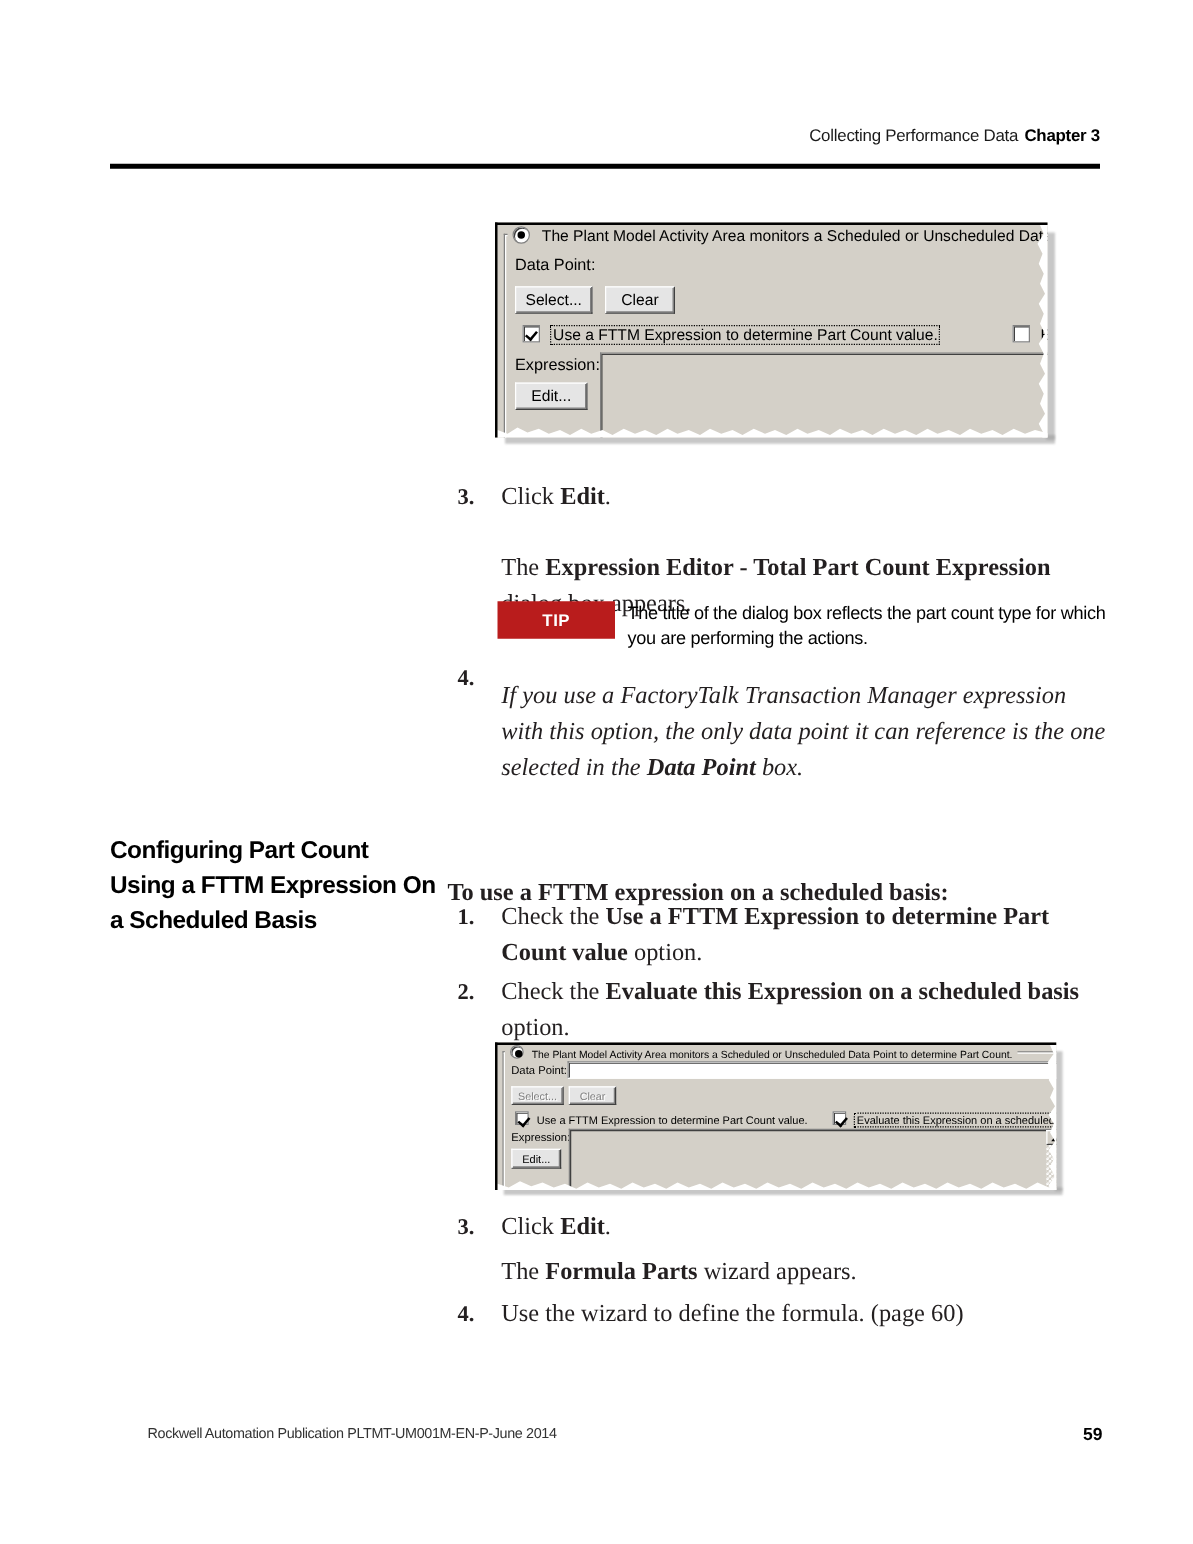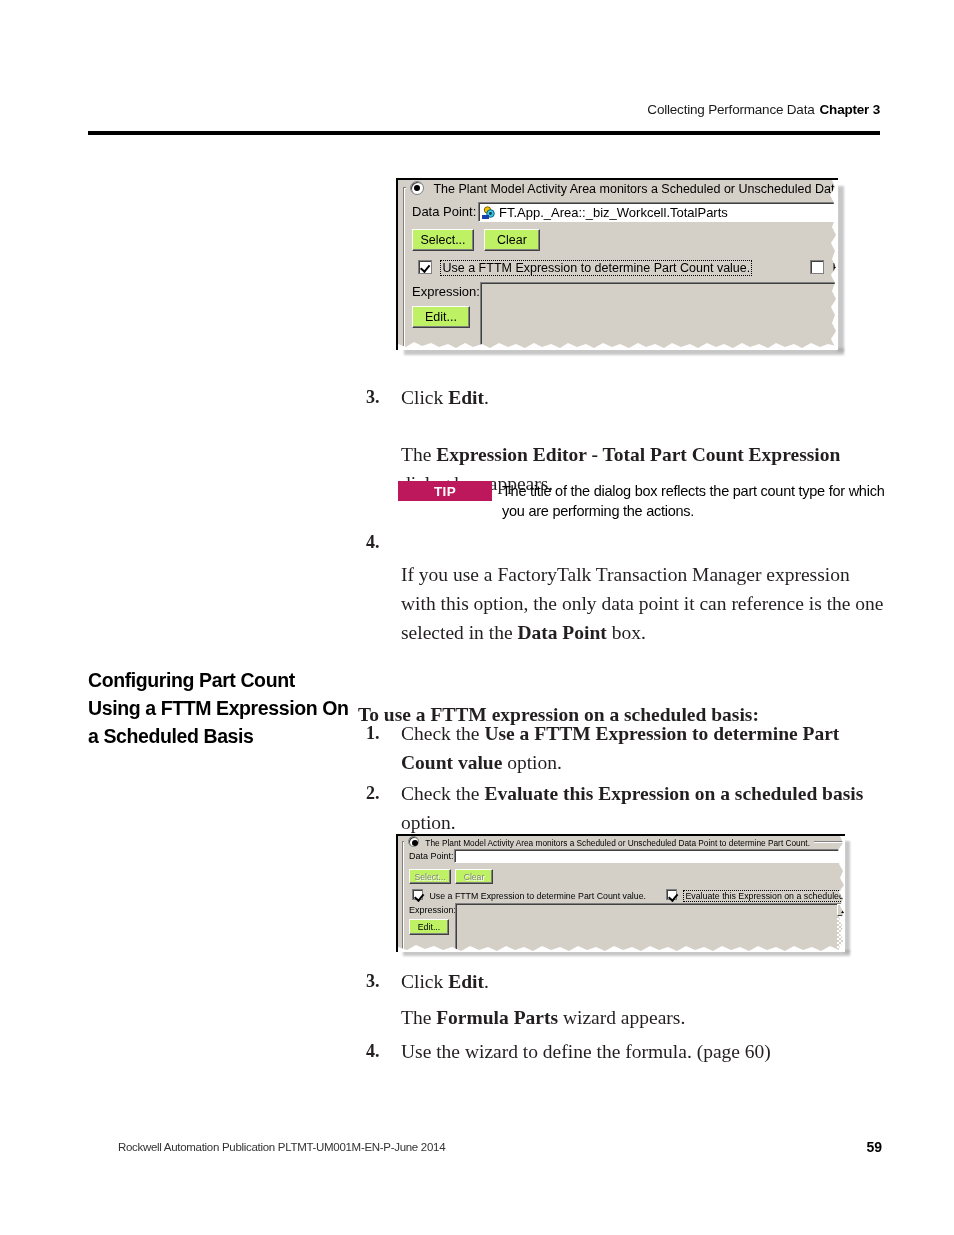--- a/index.html
+++ b/index.html
@@ -83,22 +83,22 @@
   .tip-row {
     position: absolute;
     left: 398px;
     top: 481px;
     width: 490px;
     display: flex;
     align-items: flex-start;
   }
   .tip-badge {
     width: 94px;
-    height: 20px;
-    background: #be185d;
+    height: 30px;
+    background: #b91c1c;
     color: #ffffff;
     font-family: "Liberation Sans", sans-serif;
     font-size: 13.5px;
     font-weight: bold;
     letter-spacing: 0.4px;
     display: flex;
     align-items: center;
     justify-content: center;
     flex: 0 0 auto;
   }
@@ -204,21 +204,21 @@
     position: absolute;
     left: 2px; top: 5px;
     width: 4px; height: 7px;
     border: solid #000;
     border-width: 0 2px 2px 0;
     transform: rotate(40deg) translate(-1px,-3px);
   }
 
   .winbtn {
     position: absolute;
-    background: #bef264;
+    background: #e5e5e5;
     border: 1px solid #ffffff;
     border-right-color: #404040;
     border-bottom-color: #404040;
     box-shadow: inset -1px -1px 0 #808080;
     box-sizing: border-box;
     display: flex;
     align-items: center;
     justify-content: center;
     white-space: nowrap;
   }
@@ -327,31 +327,20 @@
       <div class="groupbox-inner" style="left:0;top:0;right:0;bottom:0;"></div>
     </div>
 
     <div class="gb-legend" style="left:8px; top:1px; height:17px; line-height:17px; font-size:12.5px;">
       <span class="radio on"></span>
       <span style="margin-left:6px;">The Plant Model Activity Area monitors a Scheduled or Unscheduled Data P</span>
     </div>
 
     <div style="position:absolute; left:14px; top:24px; font-size:13px;">Data Point:</div>
 
-    <div class="textfield" style="left:80px; top:22px; width:372px; height:20px; padding-left:2px; font-size:13px;">
-      <span class="tag-icon">
-        <svg width="15" height="13" viewBox="0 0 15 13" xmlns="http://www.w3.org/2000/svg">
-          <circle cx="5.5" cy="4" r="3.2" fill="#f2c200" stroke="#806000" stroke-width="1"></circle>
-          <circle cx="8.5" cy="7.5" r="3.8" fill="#38c7e0" stroke="#10607a" stroke-width="1"></circle>
-          <circle cx="8.5" cy="7.5" r="1.4" fill="#0a3d4d"></circle>
-          <rect x="0" y="9" width="7" height="4" fill="#1a3fb0"></rect>
-        </svg>
-      </span>
-      <span>FT.App._Area::_biz_Workcell.TotalParts</span>
-    </div>
 
     <div class="winbtn" style="left:14px; top:49px; width:62px; height:22px; font-size:12.5px;">
       <span>Select...</span>
     </div>
     <div class="winbtn" style="left:86px; top:49px; width:56px; height:22px; font-size:12.5px;">
       <span>Clear</span>
     </div>
 
     <div style="position:absolute; left:20px; top:80px; font-size:12.5px; white-space:nowrap;">
       <span class="chk on"></span>
@@ -393,21 +382,21 @@
 
 <div class="tip-row">
   <div class="tip-badge">TIP</div>
   <div class="tip-text">The title of the dialog box reflects the part count type for which you are performing the actions.</div>
 </div>
 
 <div class="content-col" style="top:528px;">
   <div class="body-text step">
     <span class="num">4.</span>
   </div>
-  <div class="body-text para-indent" style="margin-top:32px;">
+  <div class="body-text para-indent" style="margin-top:14px;font-style:italic;">
     <span>If you use a FactoryTalk Transaction Manager expression with this option, the only data point it can reference is the one selected in the </span><b>Data Point</b><span> box.</span>
   </div>
 </div>
 
 <div class="side-heading">Configuring Part Count Using a FTTM Expression On a Scheduled Basis</div>
 
 <div class="content-col" style="top:668px;">
   <div class="body-text" style="font-weight:bold;margin-top:32px;">
     <span>To use a FTTM expression on a scheduled basis:</span>
   </div>

